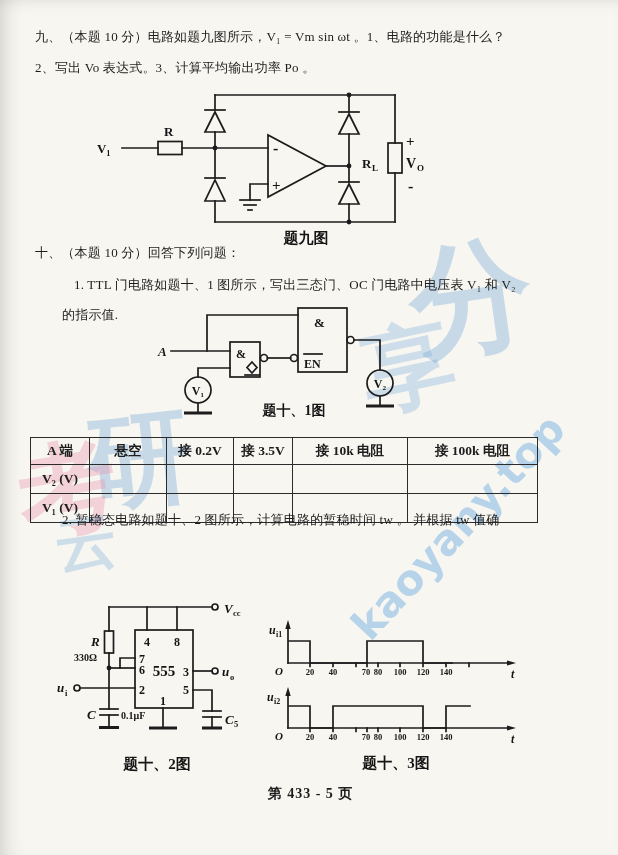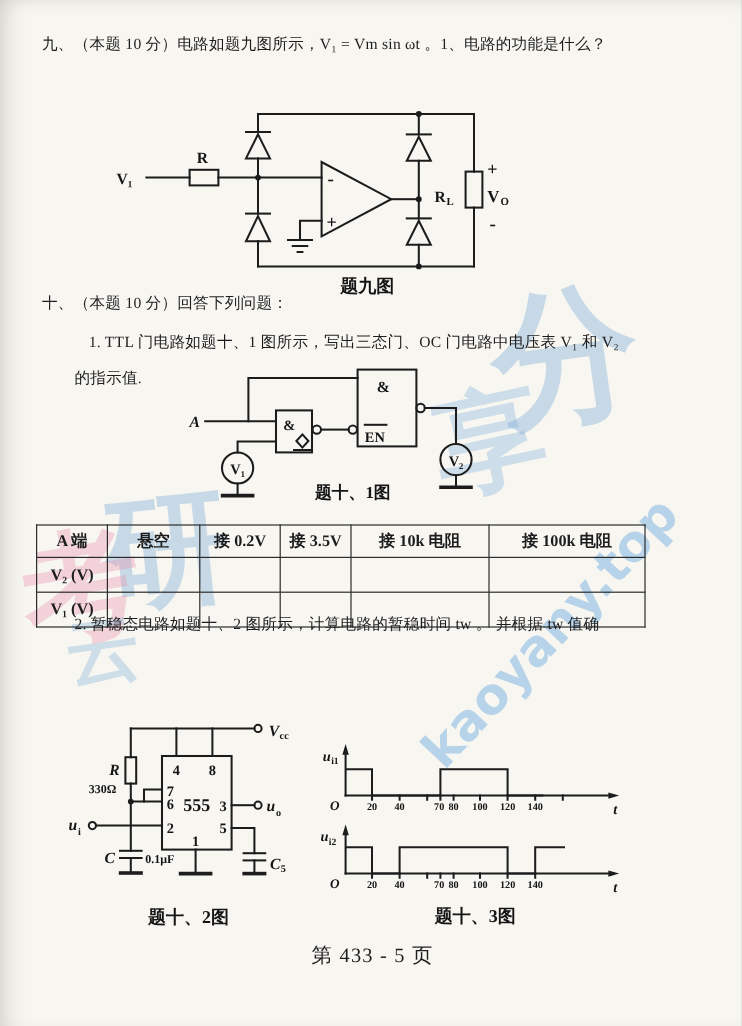--- a/index.html
+++ b/index.html
@@ -25,35 +25,36 @@
   .thick{stroke:#1c1c1c;stroke-width:3;fill:none;stroke-linecap:butt;}
   .comp{stroke:#1c1c1c;stroke-width:1.7;fill:none;}
   .solid{fill:#1c1c1c;stroke:none;}
   text.sv{font-family:"Liberation Serif",serif;font-weight:700;fill:#151515;}
   text.it{font-style:italic;}
   
   .wm{pointer-events:none;user-select:none;line-height:1;white-space:nowrap;}
   .wm-url{font-family:"DejaVu Sans",sans-serif;font-weight:700;font-size:42px;
     color:rgba(130,182,226,.55);transform-origin:0 50%;}
   .wm-glyph{font-family:"Liberation Serif",serif;font-weight:700;}
-  .footer{font-weight:400;font-size:17px;letter-spacing:1px;}
+  .footer{font-weight:700;font-size:14px;letter-spacing:1px;}
 </style>
 </head>
 <body>
 
 <div class="page">
 
   <div class="abs wm wm-glyph" style="left:410px;top:238px;font-size:122px;color:rgba(122,172,216,.38);transform:rotate(-8deg);">分</div>
   <div class="abs wm wm-glyph" style="left:362px;top:322px;font-size:92px;color:rgba(122,172,216,.34);transform:rotate(-12deg);">享</div>
   <div class="abs wm wm-glyph" style="left:88px;top:408px;font-size:104px;color:rgba(122,172,216,.38);transform:rotate(-6deg);">研</div>
   <div class="abs wm wm-glyph" style="left:18px;top:440px;font-size:100px;color:rgba(233,140,168,.34);transform:rotate(-10deg);">考</div>
   <div class="abs wm wm-glyph" style="left:55px;top:512px;font-size:62px;color:rgba(122,172,216,.32);transform:rotate(-8deg);">云</div>
   <div class="abs wm wm-url" style="left:360px;top:612px;transform:rotate(-47deg);">kaoyany.top</div>
 
   <div class="abs tline" style="left:35px;top:29px;">九、（本题 10 分）电路如题九图所示，V₁ = Vm sin ωt 。1、电路的功能是什么？</div>
+  <div class="abs tline" style="left:35px;top:60px;">2、写出 Vo 表达式。3、计算平均输出功率 Po 。</div>
 
   <svg class="abs" style="left:95px;top:85px;" width="345" height="170" viewBox="95 85 345 170">
 
     <text class="sv" x="97" y="153" font-size="13">V₁</text>
     <line class="wire" x1="122" y1="148" x2="158" y2="148"></line>
     <rect class="comp" x="158" y="141.5" width="24" height="13"></rect>
     <text class="sv" x="164" y="136" font-size="13">R</text>
     <line class="wire" x1="182" y1="148" x2="268" y2="148"></line>
     <circle class="solid" cx="215" cy="148" r="2.4"></circle>
 

